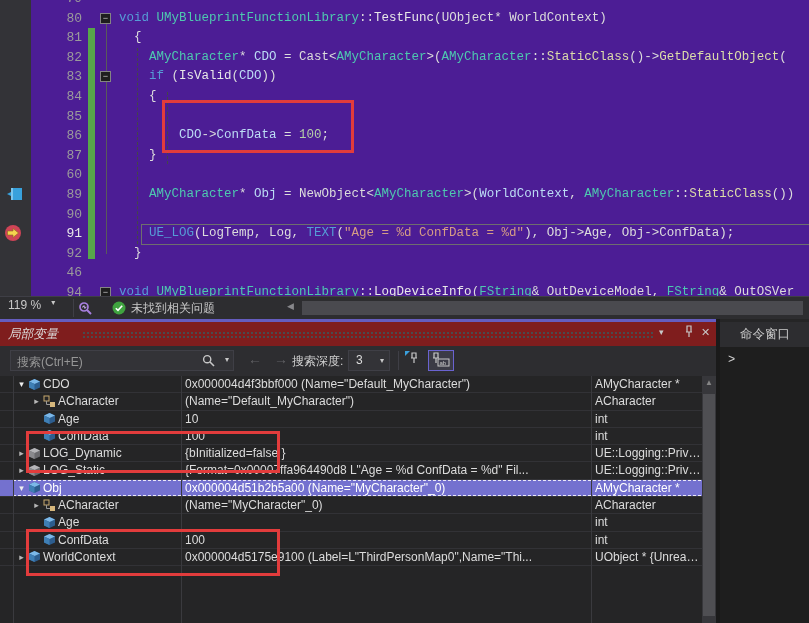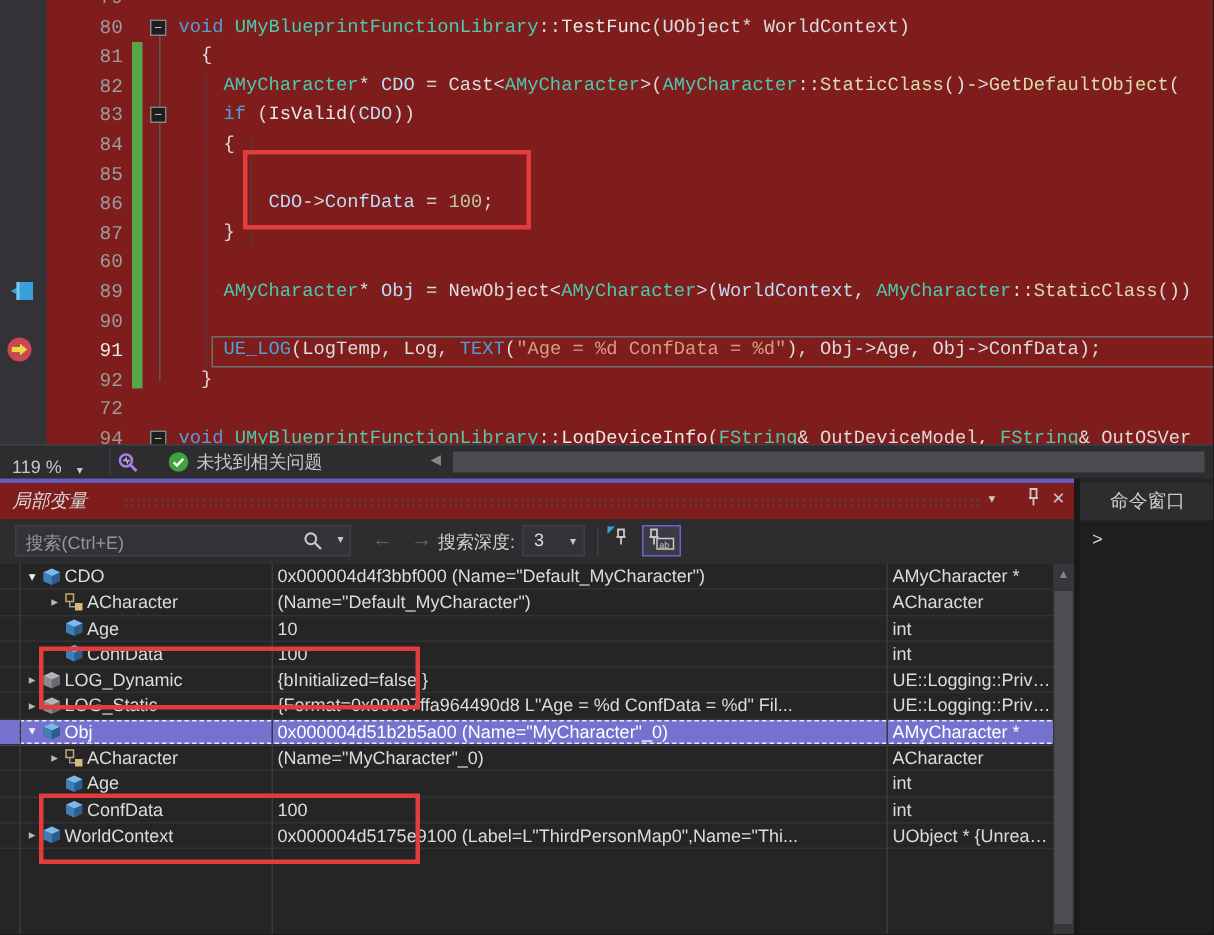--- a/index.html
+++ b/index.html
@@ -1,40 +1,40 @@
 <!DOCTYPE html>
 <html><head>
 <meta charset="utf-8">
 <style>
   html,body{margin:0;padding:0;background:#111;}
   .screen{position:relative;width:809px;height:623px;background:#252526;overflow:hidden;
           font-family:"Liberation Sans","DejaVu Sans",sans-serif;color:#dcdcdc;}
   
-  .editor{position:absolute;left:0;top:0;width:809px;height:296px;background:#7f1d1d;overflow:hidden;}
+  .editor{position:absolute;left:0;top:0;width:809px;height:296px;background:#4c1d95;overflow:hidden;}
   .indicator-margin{position:absolute;left:0;top:0;width:31px;height:296px;background:#333337;}
   .green-bar{position:absolute;left:88px;top:28px;width:7px;height:231px;background:#57a64a;}
   .fold-line{position:absolute;left:106px;top:24px;width:1px;height:230px;background:#5a5a5a;}
   .iguide{position:absolute;width:0;border-left:1px dashed #454548;}
   .code-row{position:absolute;left:0;width:100%;height:19.6px;line-height:19.6px;}
   .lnum{position:absolute;left:36px;width:46px;text-align:right;color:#9b9b9b;
         font-family:"Liberation Mono","DejaVu Sans Mono",monospace;font-size:13px;}
   .lnum.cur{color:#e8e8e8;}
   .foldbox{position:absolute;left:100px;top:4px;width:11px;height:11px;line-height:9px;text-align:center;
            border:1px solid #848484;background:#1e1e1e;color:#c8c8c8;font-size:9px;box-sizing:border-box;z-index:3;}
   .ctext{position:absolute;left:119px;white-space:pre;
          font-family:"Liberation Mono","DejaVu Sans Mono",monospace;font-size:12.5px;}
   .tk-kw{color:#569cd6;} .tk-ty{color:#4ec9b0;} .tk-fn{color:#dcdcaa;} .tk-fnb{color:#e8e8e8;}
   .tk-var{color:#bcdcf5;} .tk-str{color:#d69d85;} .tk-num{color:#b5cea8;} .tk-pl{color:#dcdcdc;}
   .stmtbox{position:absolute;left:141px;right:-2px;top:0;height:18.6px;border:1px solid #6e6e6e;}
   .redbox{position:absolute;border:3px solid #e23c3c;z-index:10;pointer-events:none;}
   .gutter-ico{position:absolute;z-index:4;}
   
   .statusbar{position:absolute;left:0;top:296px;width:809px;height:23px;background:#2d2d30;
              border-top:1px solid #3f3f46;box-sizing:border-box;font-size:12px;color:#c8c8c8;}
-  .zoombox{position:absolute;left:2px;top:1px;width:70px;height:20px;display:flex;align-items:flex-end;}
+  .zoombox{position:absolute;left:2px;top:1px;width:70px;height:20px;display:flex;align-items:flex-start;}
   .zoomtxt{padding-left:6px;} .zoomcaret{margin-left:10px;font-size:8px;color:#c8c8c8;}
   .sb-div{position:absolute;left:73px;top:2px;width:1px;height:18px;background:#3f3f46;}
   .healthico{position:absolute;left:78px;top:4px;}
   .checkico{position:absolute;left:112px;top:4px;}
   .sb-text{position:absolute;left:131px;top:3px;}
   .sb-left-arrow{position:absolute;left:287px;top:4px;font-size:9px;color:#87878b;}
   .hscroll{position:absolute;left:299px;top:3px;right:0;height:16px;background:#2d2d30;}
   .hthumb{position:absolute;left:3px;top:1px;right:6px;height:14px;background:#4a4a4f;}
   
   .locals{position:absolute;left:0;top:319px;width:716px;height:304px;background:#252526;
@@ -153,21 +153,21 @@
         <div class="code-row" style="top: 224.1px;">
           <span class="lnum cur">91</span>
           <span class="stmtbox"></span>
           <span class="ctext"><span class="tk-pl">    </span><span class="tk-kw">UE_LOG</span><span class="tk-pl">(LogTemp, Log, </span><span class="tk-kw">TEXT</span><span class="tk-pl">(</span><span class="tk-str">"Age = %d ConfData = %d"</span><span class="tk-pl">), Obj-&gt;Age, Obj-&gt;ConfData);</span></span>
         </div>
         <div class="code-row" style="top: 243.7px;">
           <span class="lnum">92</span>
           <span class="ctext"><span class="tk-pl">  }</span></span>
         </div>
         <div class="code-row" style="top: 263.3px;">
-          <span class="lnum">72</span>
+          <span class="lnum">46</span>
           <span class="ctext"></span>
         </div>
         <div class="code-row" style="top: 282.9px;">
           <span class="lnum">94</span>
           <span class="foldbox">−</span>
           <span class="ctext"><span class="tk-kw">void</span><span class="tk-pl"> </span><span class="tk-ty">UMyBlueprintFunctionLibrary</span><span class="tk-pl">::</span><span class="tk-fnb">LogDeviceInfo</span><span class="tk-pl">(</span><span class="tk-ty">FString</span><span class="tk-pl">&amp; OutDeviceModel, </span><span class="tk-ty">FString</span><span class="tk-pl">&amp; OutOSVer</span></span>
         </div>
       </div>
 
     <div class="gutter-ico" style="left:6px;top:187px;">

